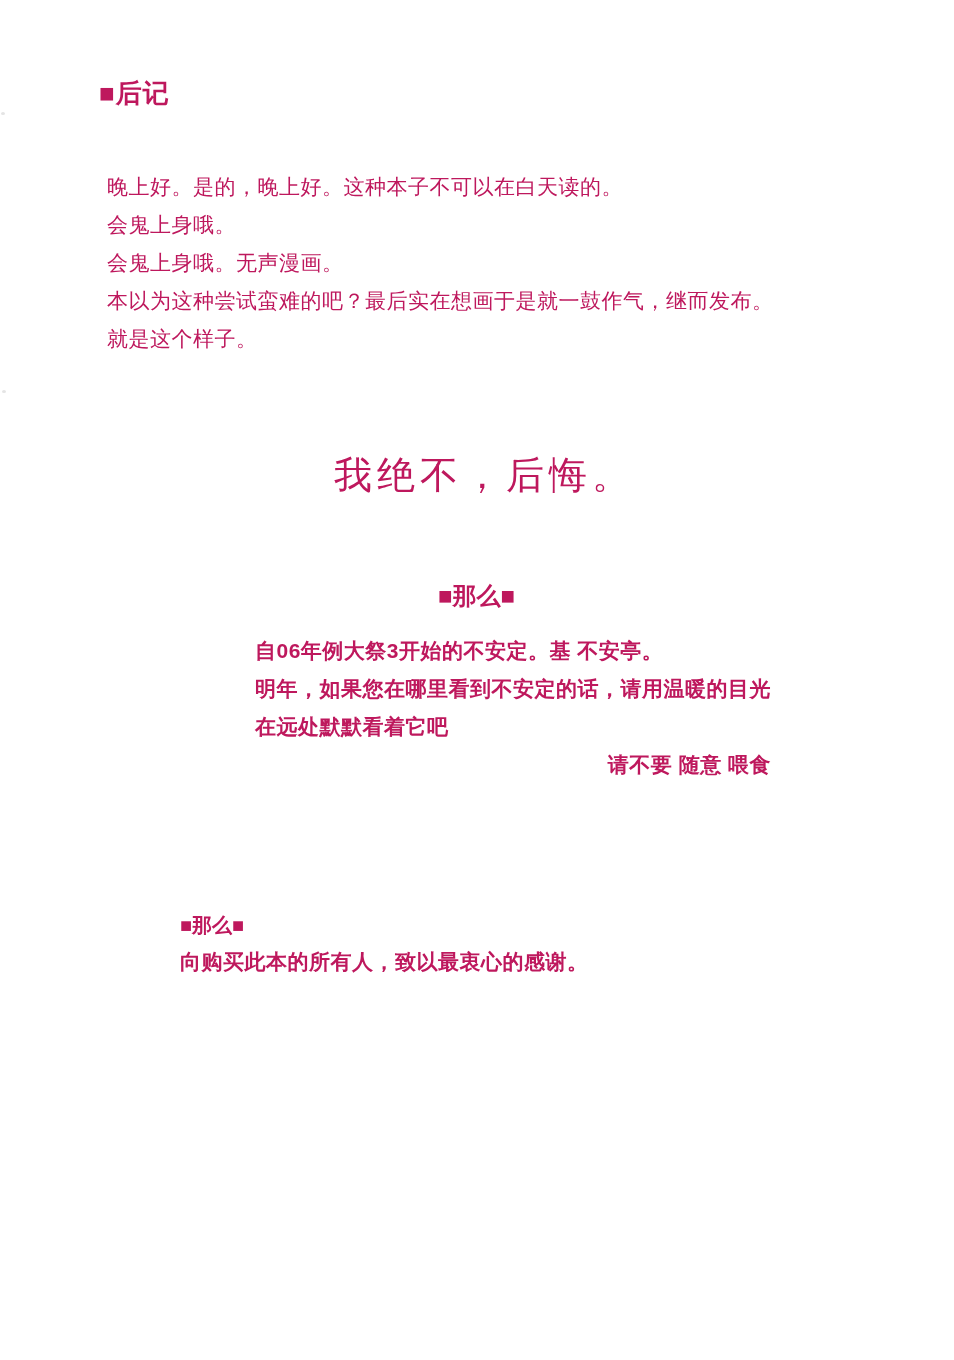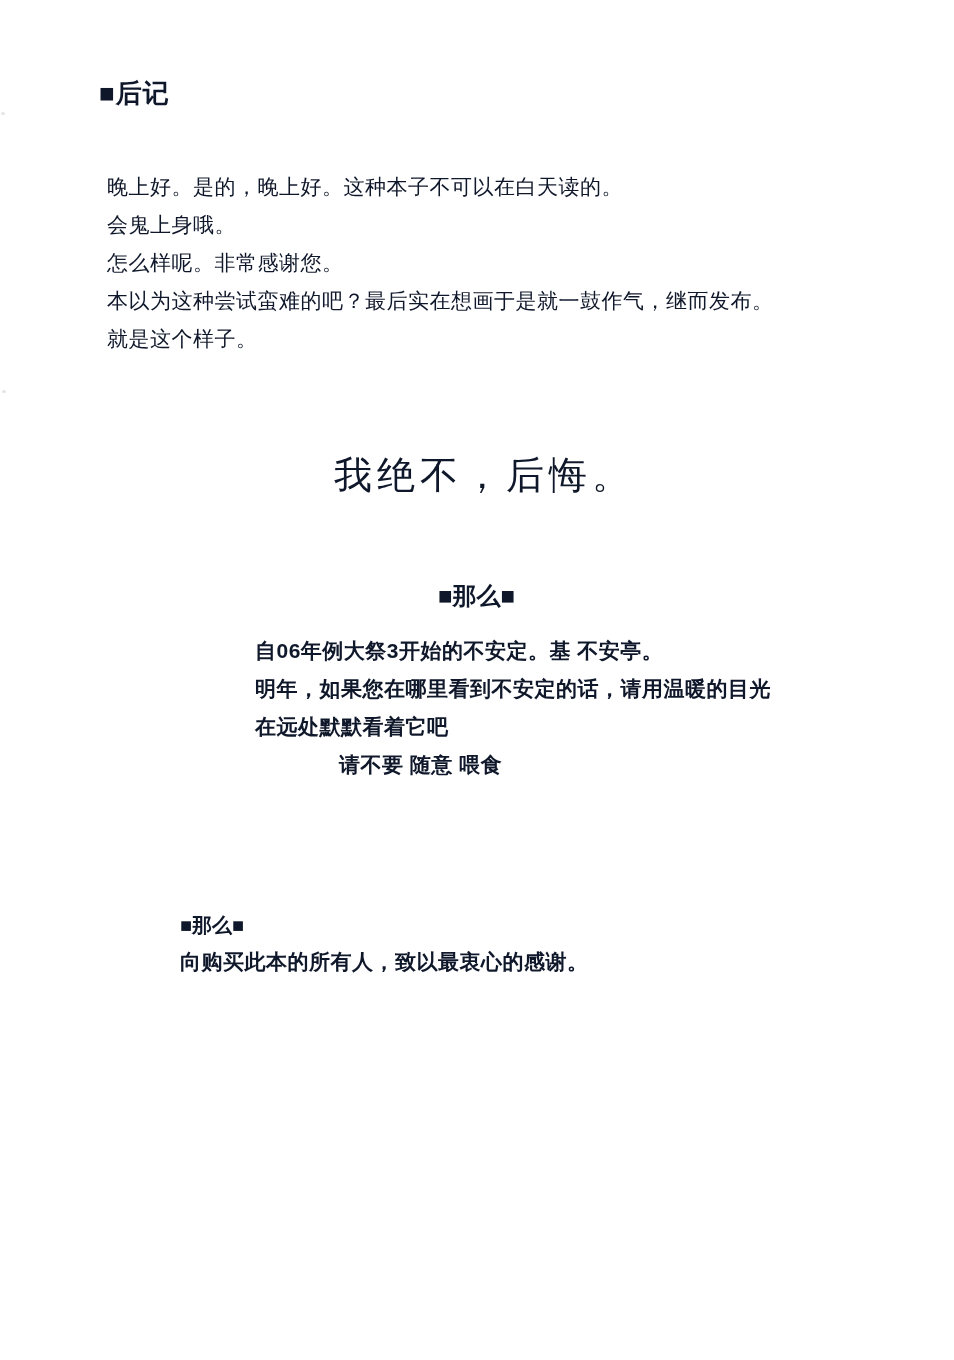--- a/index.html
+++ b/index.html
@@ -5,21 +5,21 @@
   html, body {
     margin: 0;
     padding: 0;
     background: #ffffff;
   }
   .page {
     position: relative;
     width: 954px;
     height: 984px;
     background: #ffffff;
-    color: #0f172a;
+    color: #be185d;
     font-family: "Liberation Sans", sans-serif;
     overflow: hidden;
   }
   .page-title {
     position: absolute;
     left: 99px;
     top: 76px;
     font-size: 26px;
     font-weight: 700;
     letter-spacing: 1px;
@@ -57,21 +57,22 @@
     position: absolute;
     left: 255px;
     top: 632px;
     font-size: 21px;
     font-weight: 600;
     line-height: 38px;
     letter-spacing: 0.5px;
     white-space: nowrap;
   }
   .sec1-indented {
-    margin-left: 84px;
+    margin-left: 67px;
+    text-align: right;
   }
   .sec2-heading {
     position: absolute;
     left: 180px;
     top: 912px;
     font-size: 20px;
     font-weight: 700;
     white-space: nowrap;
   }
   .sec2-line {
@@ -115,21 +116,21 @@
 </head>
 <body>
 
 <div class="page">
 
   <div class="page-title">■后记</div>
 
   <div class="intro-block">
     <div>晚上好。是的，晚上好。这种本子不可以在白天读的。</div>
     <div>会鬼上身哦。</div>
-    <div>怎么样呢。非常感谢您。</div>
+    <div>会鬼上身哦。无声漫画。</div>
     <div>本以为这种尝试蛮难的吧？最后实在想画于是就一鼓作气，继而发布。</div>
     <div>就是这个样子。</div>
   </div>
 
   <div class="declaration-line">我绝不，后悔。</div>
 
   <div class="sec1-heading">■那么■</div>
 
   <div class="sec1-block">
     <div>自06年例大祭3开始的不安定。基 不安亭。</div>

